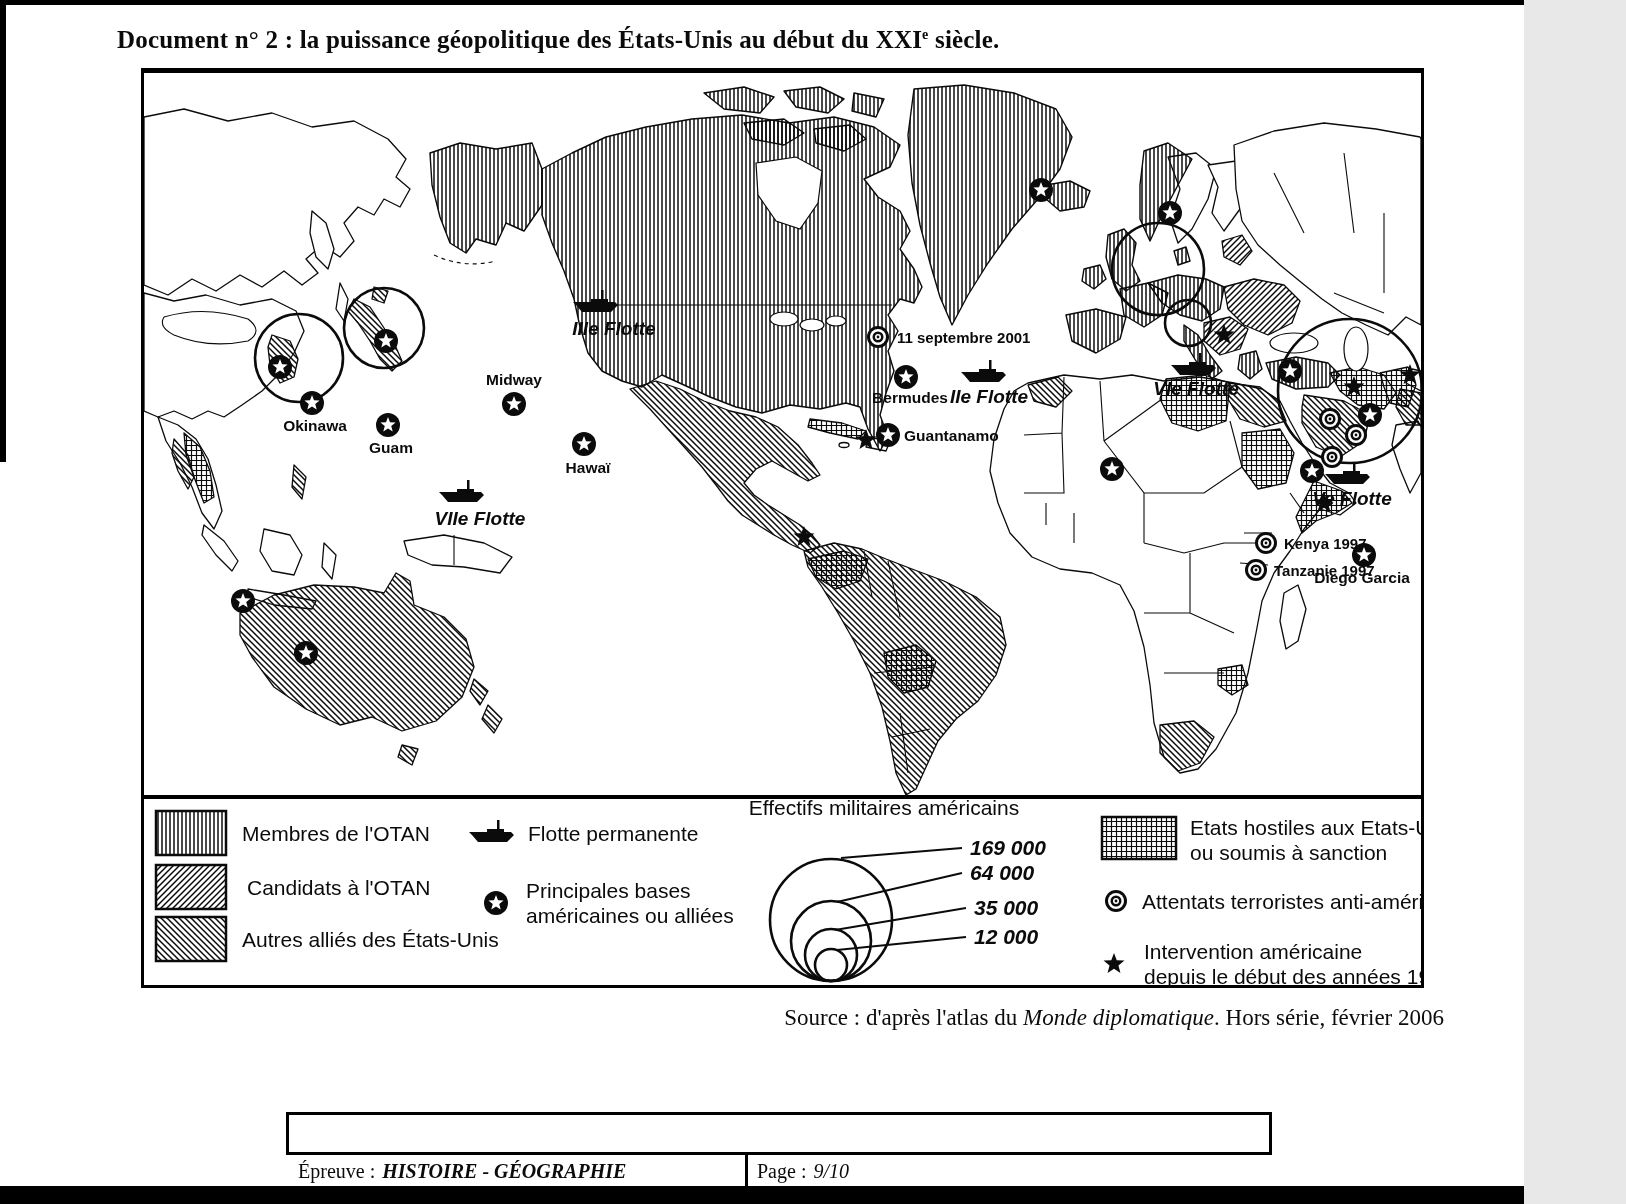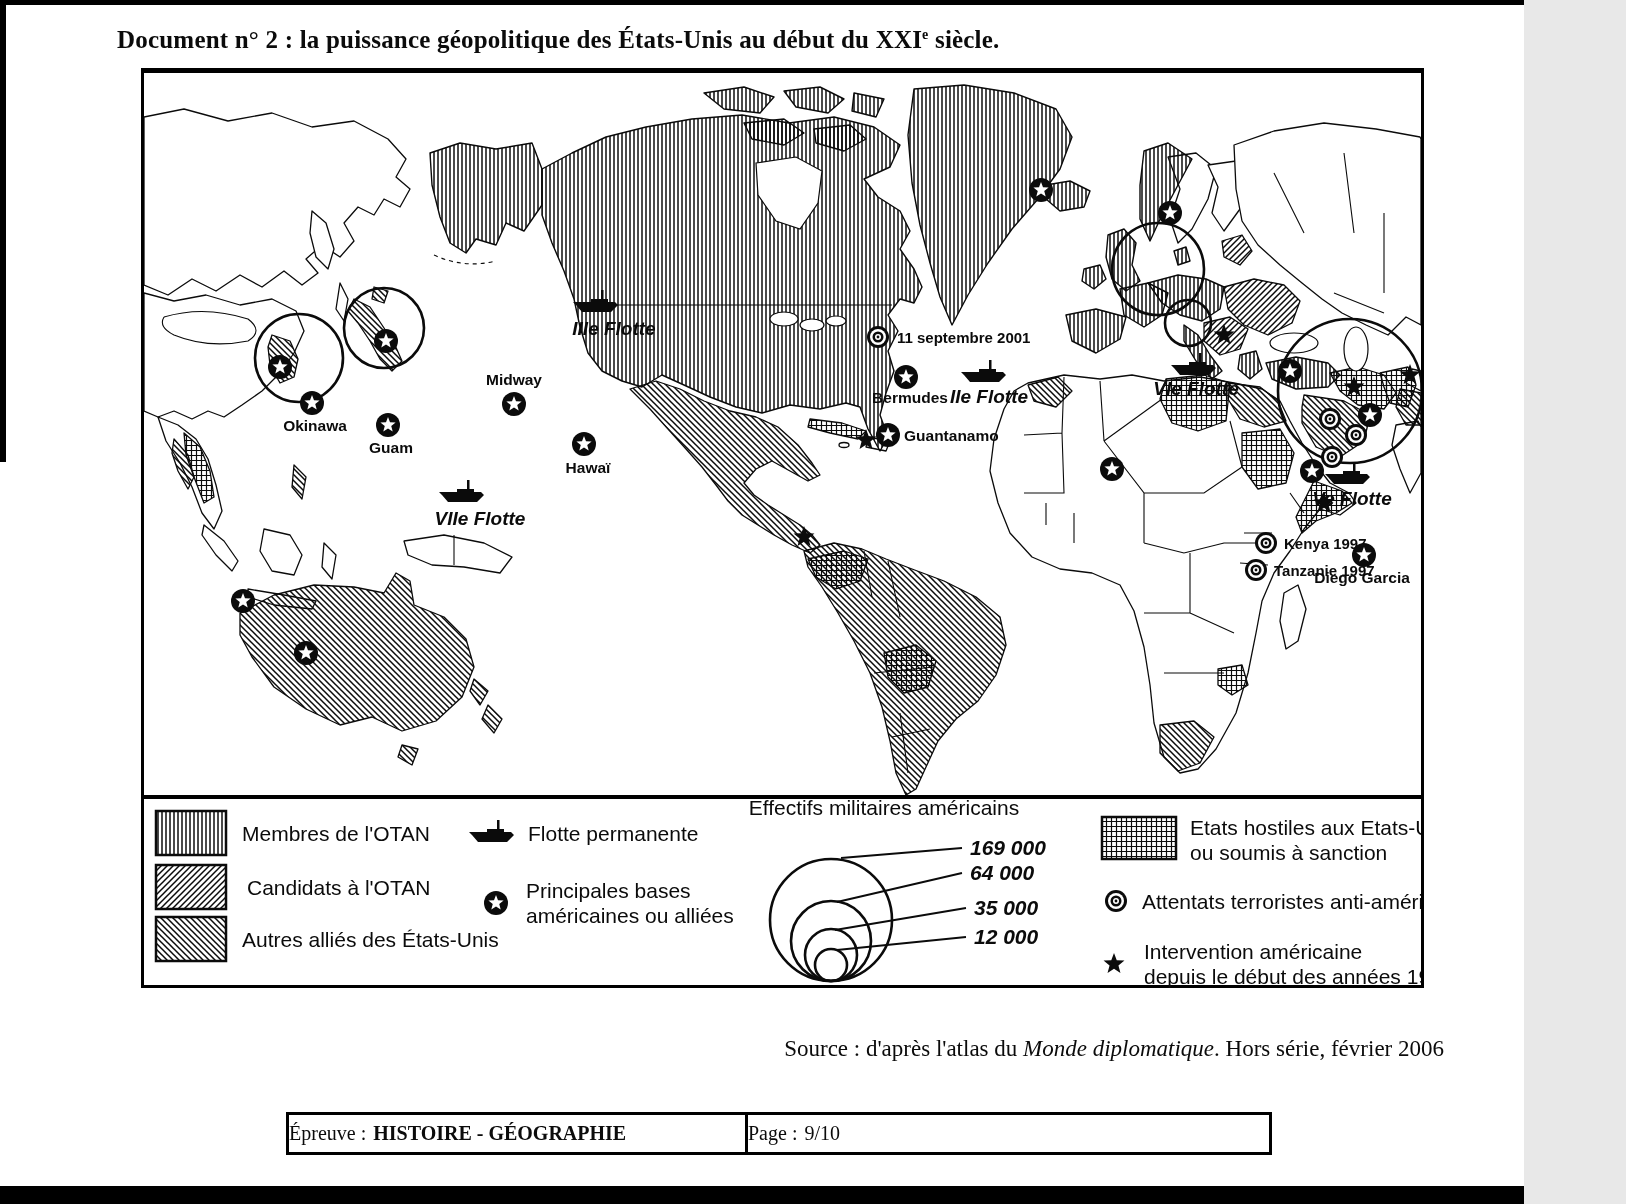--- a/index.html
+++ b/index.html
@@ -18,28 +18,28 @@
   .map-svg{position:absolute;left:0;top:0;}
   .legend-wrap{position:absolute;left:0;top:722px;width:1277px;height:191px;border-top:4px solid #000;}
   
   .tFleet{font:italic 700 19px "Liberation Sans",sans-serif;fill:#0b0b0b;}
   .tPlace{font:700 15.5px "Liberation Sans",sans-serif;fill:#0b0b0b;}
   .tEvent{font:700 15px "Liberation Sans",sans-serif;fill:#0b0b0b;}
   .tLegend{font:400 21px "Liberation Sans",sans-serif;fill:#0b0b0b;}
   .tLegendTitle{font:400 21px "Liberation Sans",sans-serif;fill:#0b0b0b;}
   .tVal{font:italic 700 21px "Liberation Sans",sans-serif;fill:#0b0b0b;}
   
-  .source{left:0;right:80px;top:1036px;text-align:right;font-size:23px;}
+  .source{left:0;right:80px;top:1005px;text-align:right;font-size:23px;}
   .source .it{font-style:italic;}
   
   .footer{left:286px;top:1112px;width:980px;height:37px;display:flex;border:3px solid #000;box-sizing:content-box;font-size:20px;}
-  .fcell{border-right:3px solid #000;display:flex;align-items:center;box-sizing:border-box;height:100%;}
+  .fcell{border-right:3px solid #000;display:flex;align-items:center;padding-left:9px;box-sizing:border-box;height:100%;margin-top:38px;}
   .fcell:last-child{border-right:none;}
   .fc1{width:459px;} .fc2{width:339px;} .fc3{flex:1;align-items:center;}
-  .fcell b{margin-left:7px;}
+  .fcell b{margin-left:7px;font-style:italic;}
 </style>
 </head>
 <body>
 
 <div class="page">
 
   <div class="abs scan-top"></div>
   <div class="abs scan-left"></div>
 
   <div class="abs title">

